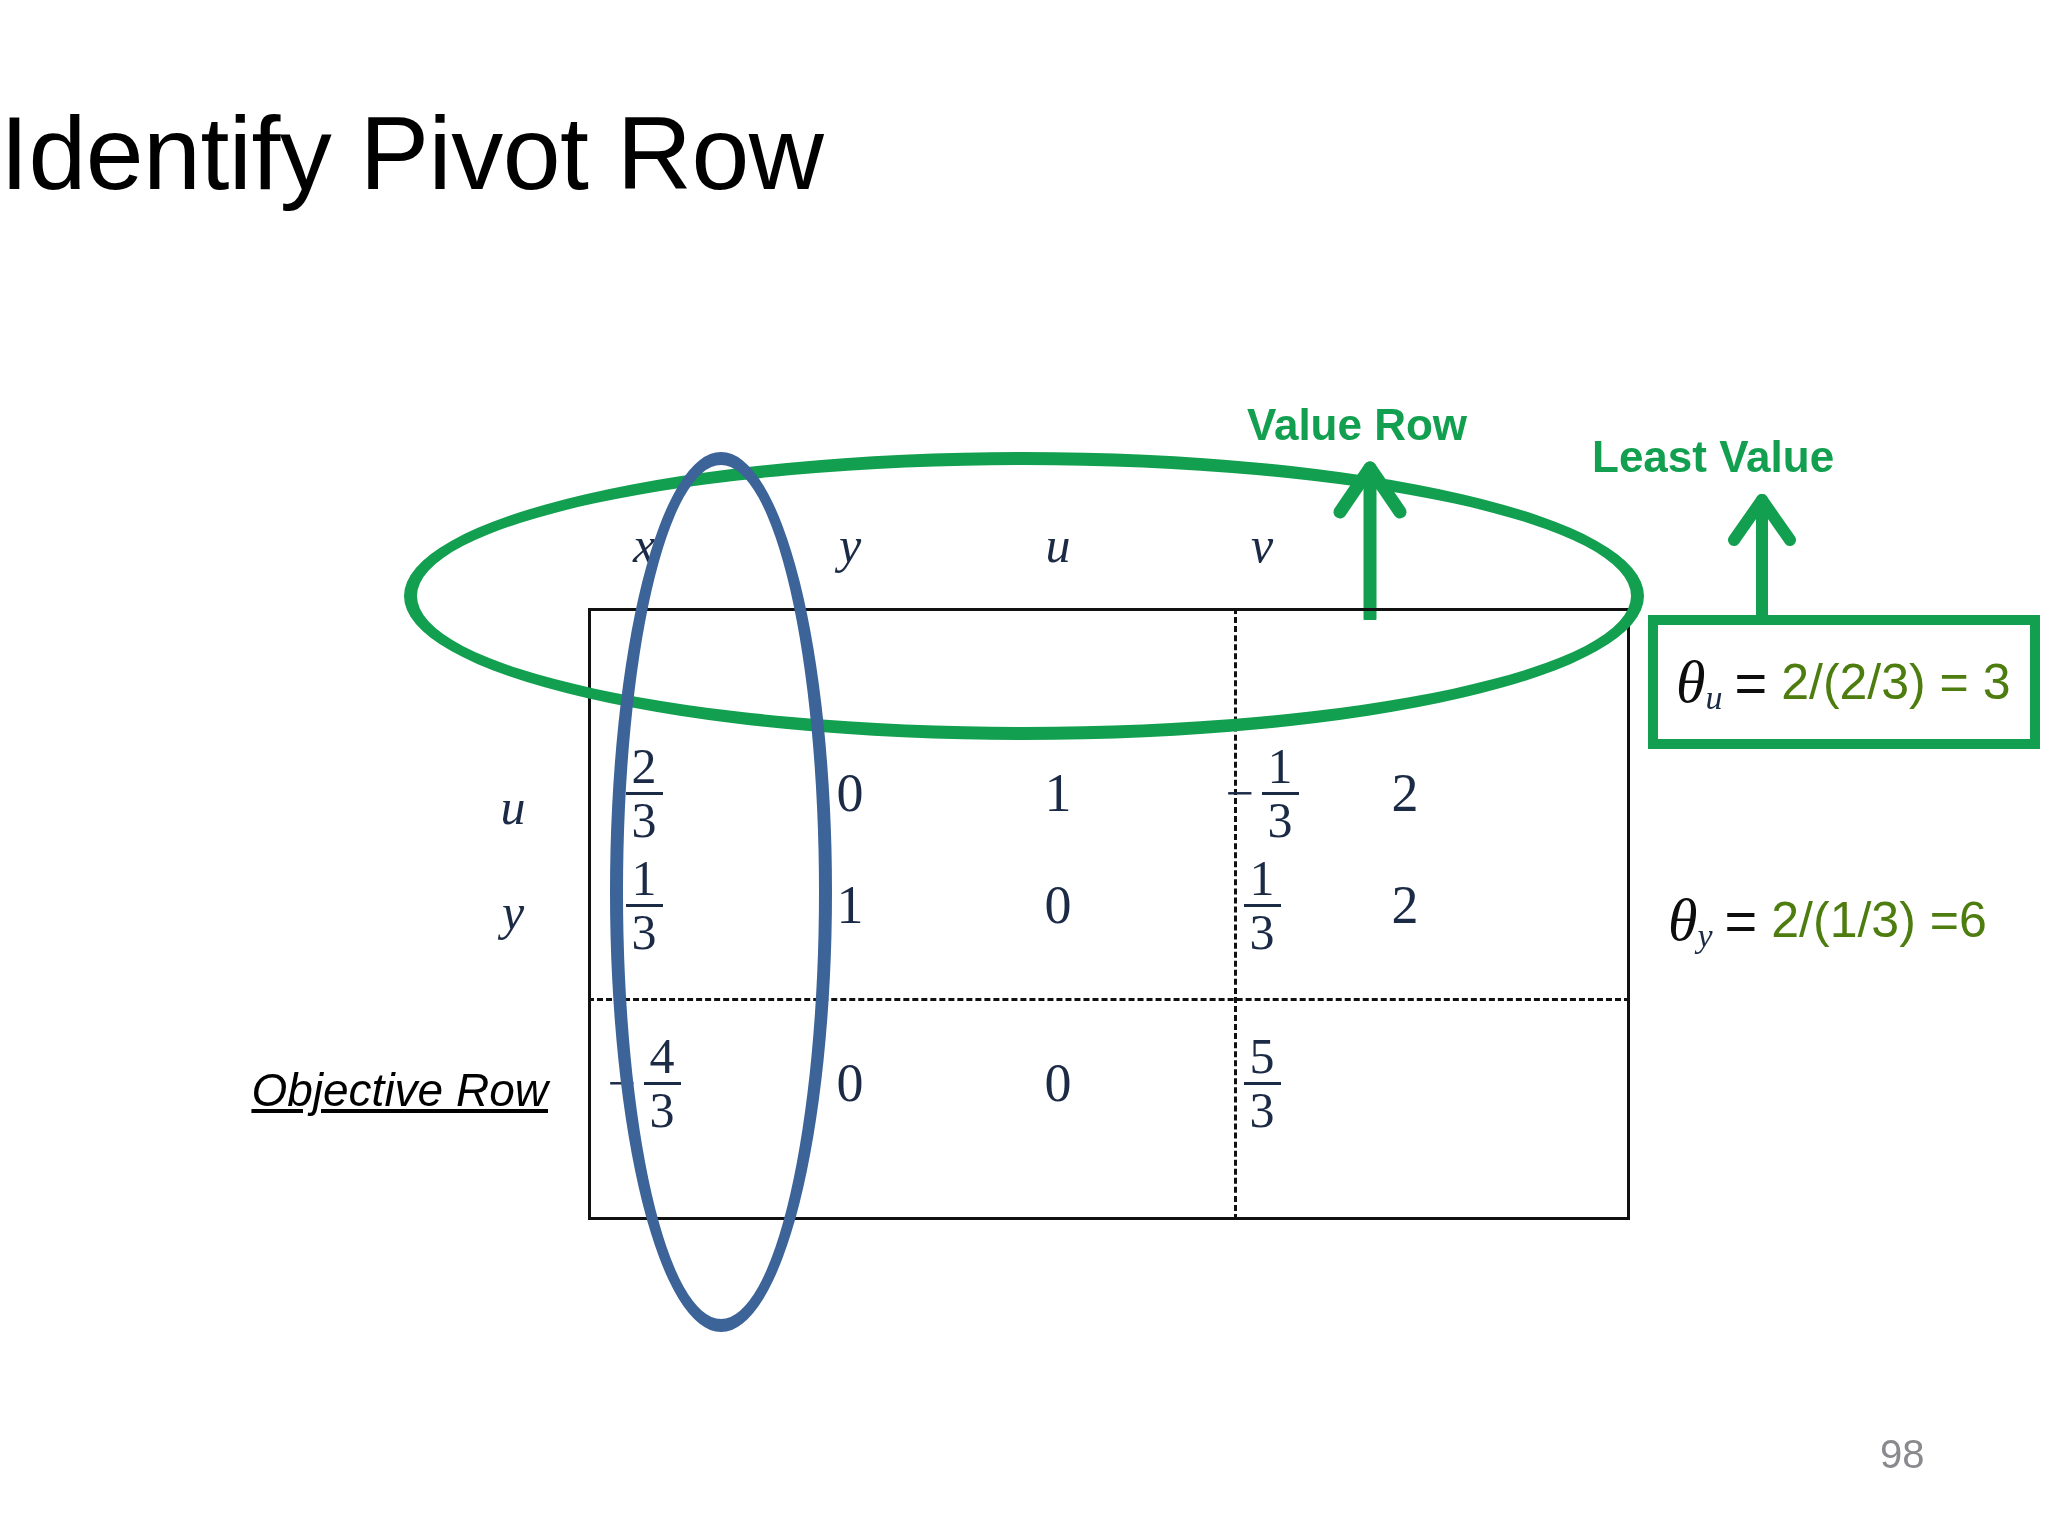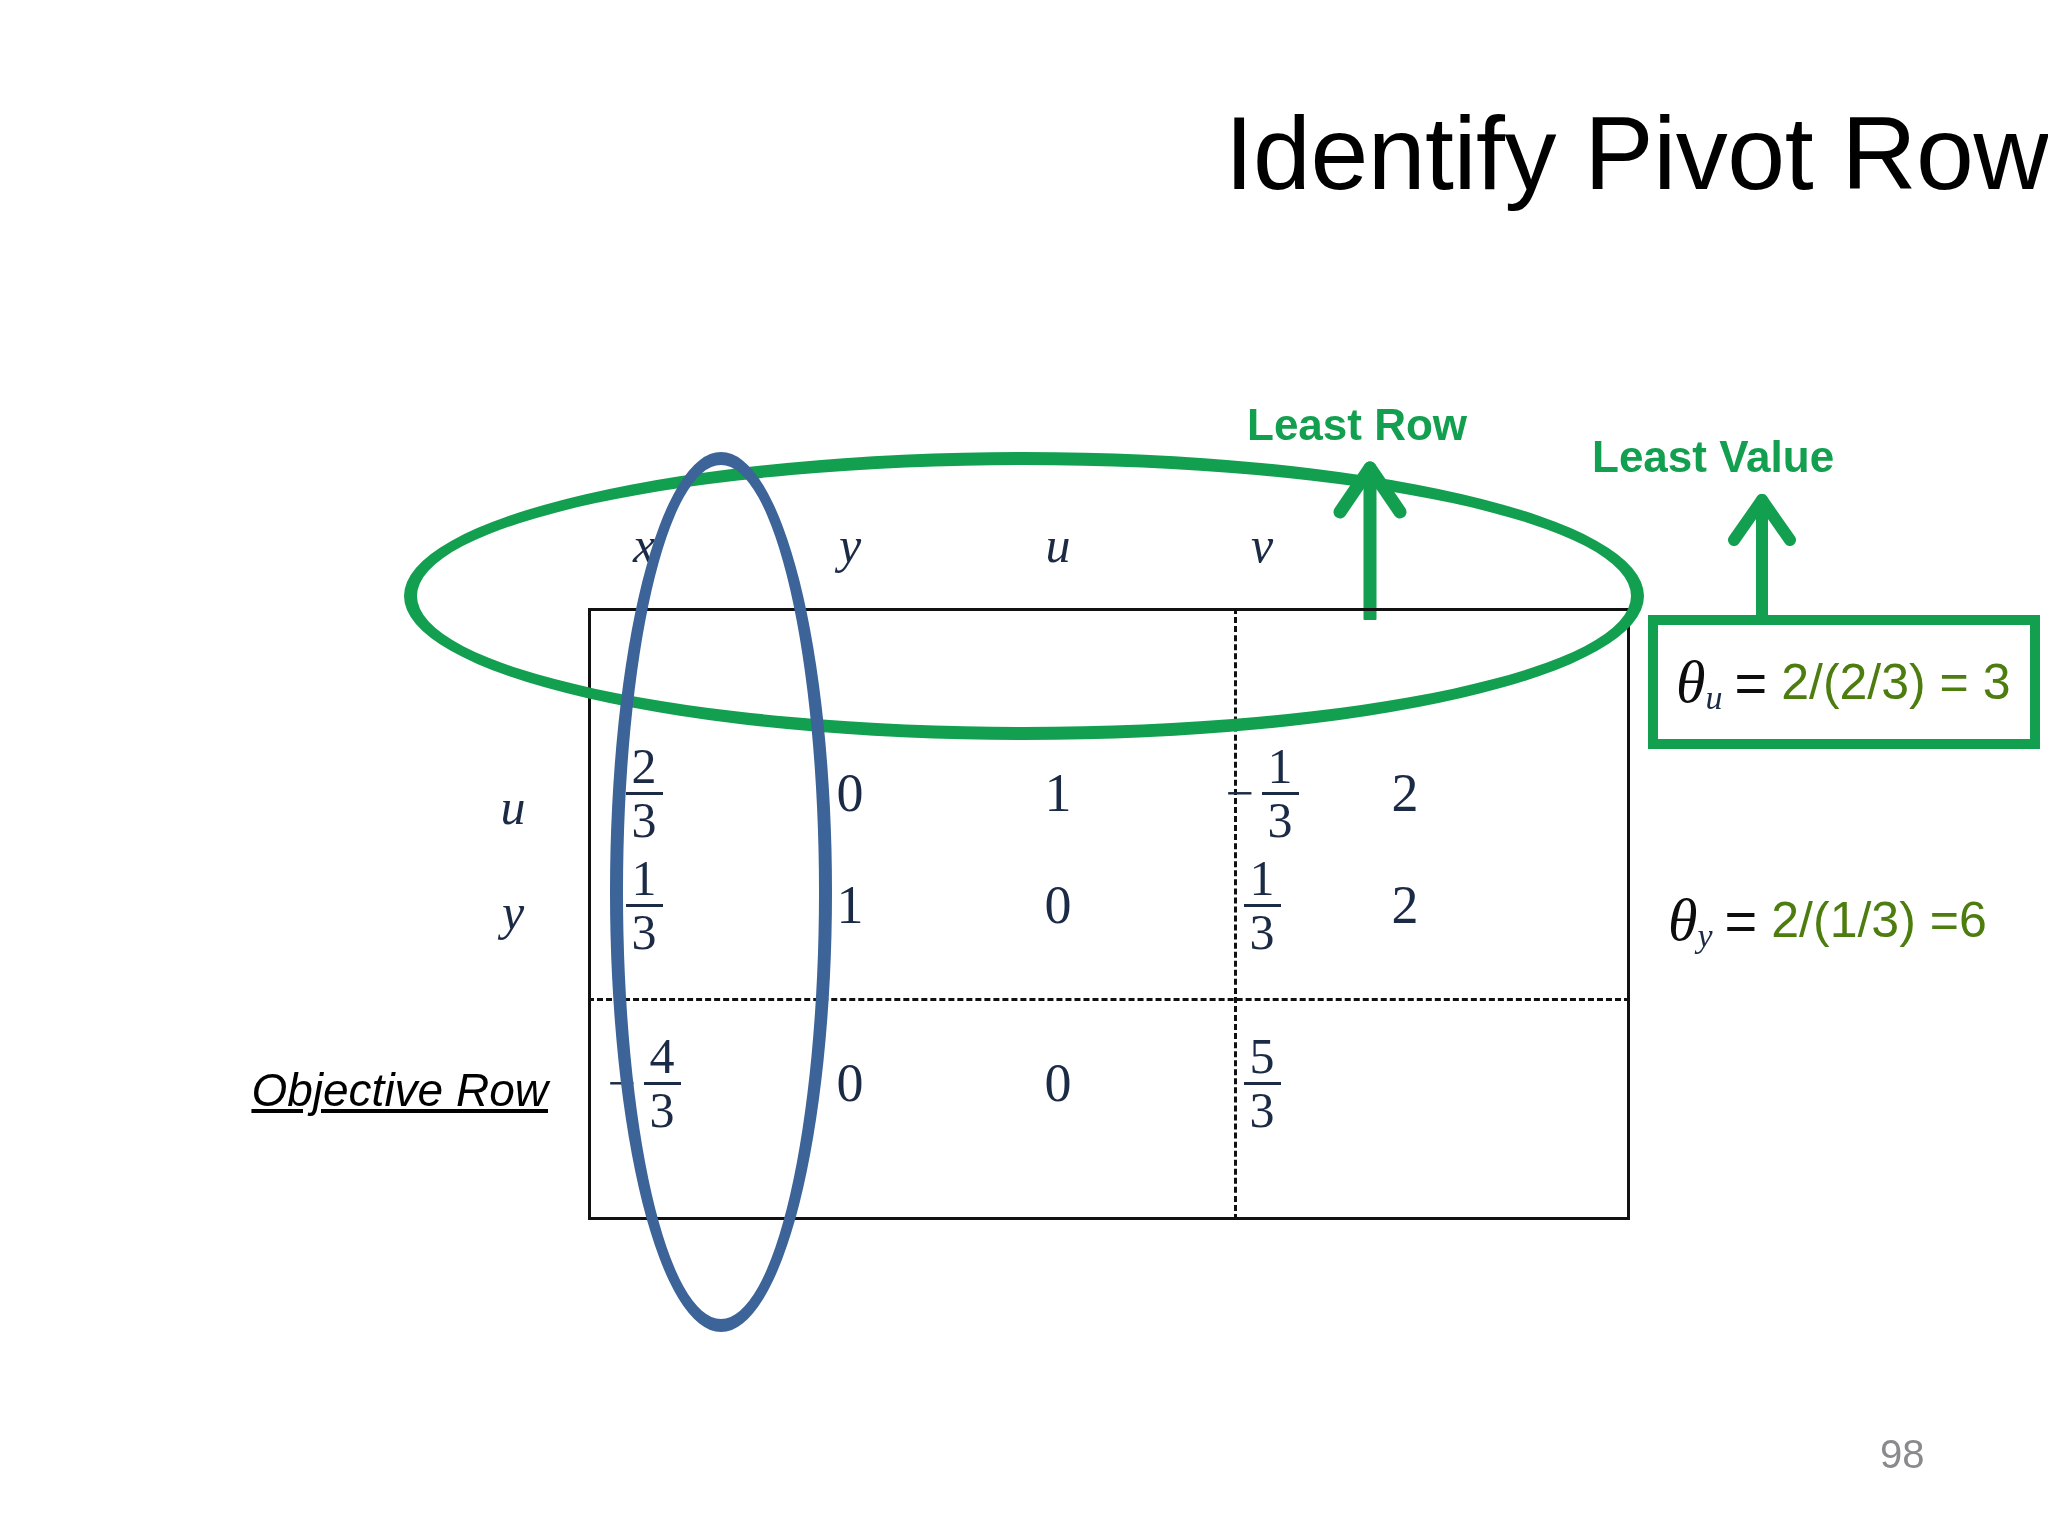--- a/index.html
+++ b/index.html
@@ -15,21 +15,21 @@
     overflow: hidden;
     font-family: "Liberation Sans", sans-serif;
   }
 
   
   #slide-title {
     position: absolute;
     left: 0;
     top: 96px;
     width: 2048px;
-    text-align: right;
+    text-align: left;
     font-family: "Liberation Sans", sans-serif;
     font-size: 104px;
     font-weight: 400;
     color: #000000;
     letter-spacing: -0.5px;
     line-height: 1.1;
   }
 
   
   #tableau-wrap {
@@ -245,21 +245,21 @@
     color: #8a8a8e;
   }
 </style>
 </head>
 <body>
 
 <div id="slide">
 
   <div id="slide-title">Identify Pivot Row</div>
 
-  <div class="green-label" id="pivot-row-label">Least Row</div>
+  <div class="green-label" id="pivot-row-label">Value Row</div>
   <svg class="green-arrow" id="pivot-row-arrow" style="left:1330px; top:460px;" width="80" height="160" viewBox="0 0 80 160">
     <line x1="40" y1="158" x2="40" y2="22" stroke="#12a050" stroke-width="13" stroke-linecap="round"></line>
     <path d="M40 8 L70 52" stroke="#12a050" stroke-width="13" stroke-linecap="round" fill="none"></path>
     <path d="M40 8 L10 52" stroke="#12a050" stroke-width="13" stroke-linecap="round" fill="none"></path>
   </svg>
 
   <div class="green-label" id="least-value-label">Least Value</div>
   <svg class="green-arrow" id="least-value-arrow" style="left:1722px; top:492px;" width="80" height="130" viewBox="0 0 80 130">
     <line x1="40" y1="128" x2="40" y2="20" stroke="#12a050" stroke-width="12" stroke-linecap="round"></line>
     <path d="M40 8 L68 48" stroke="#12a050" stroke-width="12" stroke-linecap="round" fill="none"></path>

